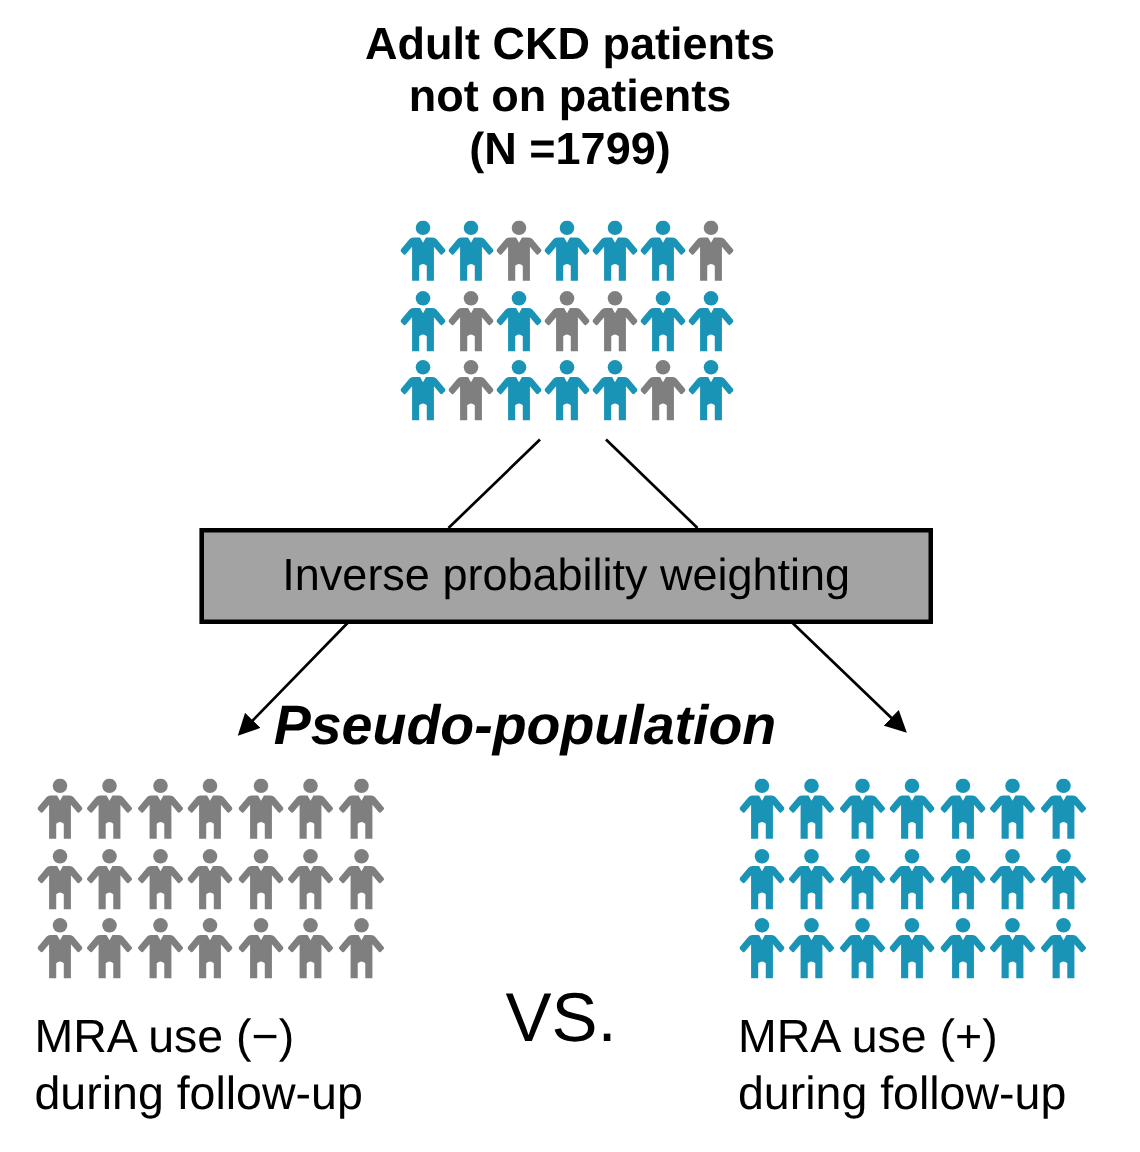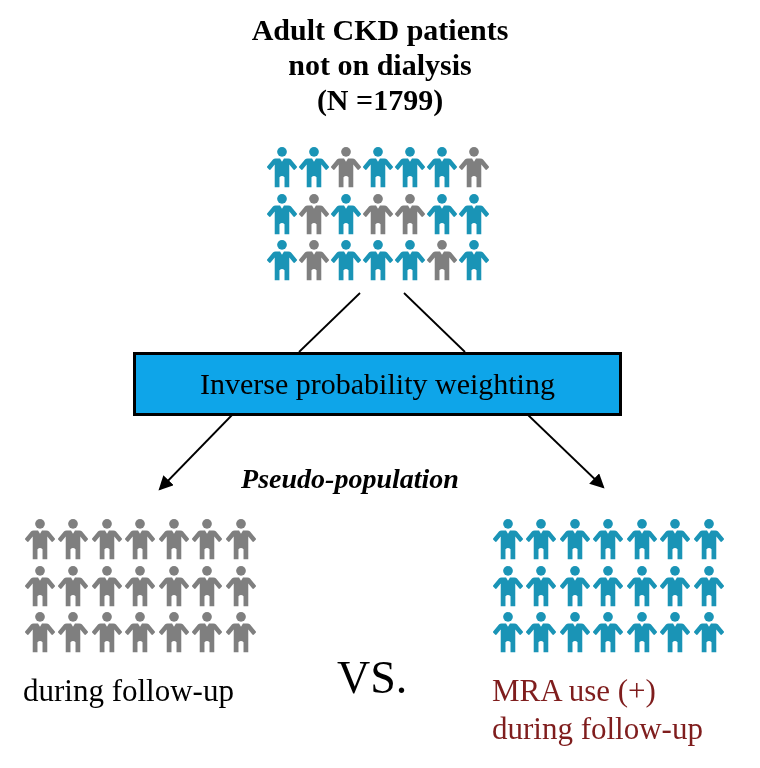--- a/index.html
+++ b/index.html
@@ -1,20 +1,20 @@
 <!DOCTYPE html>
 <html><head>
 <meta charset="utf-8">
 <style>
   html,body{margin:0;padding:0;background:#ffffff;}
   #canvas{
     position:relative;
     width:760px;height:768px;
     background:#ffffff;
-    font-family:Liberation Serif, serif;
+    font-family:Liberation Sans, sans-serif;
     overflow:hidden;
   }
   .abs{position:absolute;}
   
   #title{
     left:0;top:12px;width:760px;
     text-align:center;
     font-size:30px;font-weight:bold;line-height:35px;
     color:#000;
   }
@@ -27,48 +27,48 @@
   #top-grid{left:266px;top:147px;grid-template-columns:repeat(7,32px);grid-auto-rows:46.5px;}
   #left-grid{left:23px;top:519px;grid-template-columns:repeat(7,33.5px);grid-auto-rows:46.5px;}
   #right-grid{left:491px;top:519px;grid-template-columns:repeat(7,33.5px);grid-auto-rows:46.5px;}
   .person{display:block;}
   
   #connectors{left:0;top:0;width:760px;height:768px;pointer-events:none;}
   
   #ipw-box{
     left:133px;top:352px;width:483px;height:58px;
     border:3px solid #000;
-    background:#0ea5e9;
+    background:#a3a3a3;
     display:flex;align-items:center;justify-content:center;
     font-size:30px;color:#000;
   }
   
   #pseudo{
     left:0;top:463px;width:700px;
     text-align:center;
-    font-size:28px;font-weight:bold;font-style:italic;color:#000;
+    font-size:37px;font-weight:bold;font-style:italic;color:#000;
   }
   
   #vs{
     left:337px;top:604px;
     font-size:46px;color:#000;line-height:52px;margin-top:48px;
   }
   
   .group-label{font-size:31px;line-height:37.5px;color:#000;}
   #left-label{left:23px;top:672px;}
   #right-label{left:492px;top:672px;}
 </style>
 </head>
 <body>
 
 <div id="canvas">
 
   <div id="title" class="abs">
     <div>Adult CKD patients</div>
-    <div>not on dialysis</div>
+    <div>not on patients</div>
     <div>(N =1799)</div>
   </div>
 
   <div id="top-grid" class="abs icon-grid">
       <svg class="person" width="30" height="42" viewBox="0 0 32 45" fill="#1a94b6">
         <circle cx="16" cy="5.2" r="5.2"></circle>
         <path d="M9.2 12.2 L13.9 12.2 L16 15.9 L18.1 12.2 L22.8 12.2 Q24.7 12.2 25.7 13.4 L31.7 20.5 Q32.5 21.4 31.7 22.3 L29.9 24.1 Q29 25 28.2 24 L23.8 18.8 L23.8 43 L18.7 43 L18.7 32.3 Q16 29.9 13.3 32.3 L13.3 43 L8.2 43 L8.2 18.8 L3.8 24 Q3 25 2.1 24.1 L0.3 22.3 Q-0.5 21.4 0.3 20.5 L6.3 13.4 Q7.3 12.2 9.2 12.2 Z"></path>
       </svg>
       <svg class="person" width="30" height="42" viewBox="0 0 32 45" fill="#1a94b6">
         <circle cx="16" cy="5.2" r="5.2"></circle>
@@ -342,20 +342,21 @@
         <circle cx="16" cy="5.2" r="5.2"></circle>
         <path d="M9.2 12.2 L13.9 12.2 L16 15.9 L18.1 12.2 L22.8 12.2 Q24.7 12.2 25.7 13.4 L31.7 20.5 Q32.5 21.4 31.7 22.3 L29.9 24.1 Q29 25 28.2 24 L23.8 18.8 L23.8 43 L18.7 43 L18.7 32.3 Q16 29.9 13.3 32.3 L13.3 43 L8.2 43 L8.2 18.8 L3.8 24 Q3 25 2.1 24.1 L0.3 22.3 Q-0.5 21.4 0.3 20.5 L6.3 13.4 Q7.3 12.2 9.2 12.2 Z"></path>
       </svg>
       <svg class="person" width="30" height="42" viewBox="0 0 32 45" fill="#1a94b6">
         <circle cx="16" cy="5.2" r="5.2"></circle>
         <path d="M9.2 12.2 L13.9 12.2 L16 15.9 L18.1 12.2 L22.8 12.2 Q24.7 12.2 25.7 13.4 L31.7 20.5 Q32.5 21.4 31.7 22.3 L29.9 24.1 Q29 25 28.2 24 L23.8 18.8 L23.8 43 L18.7 43 L18.7 32.3 Q16 29.9 13.3 32.3 L13.3 43 L8.2 43 L8.2 18.8 L3.8 24 Q3 25 2.1 24.1 L0.3 22.3 Q-0.5 21.4 0.3 20.5 L6.3 13.4 Q7.3 12.2 9.2 12.2 Z"></path>
       </svg>
     </div>
 
   <div id="left-label" class="abs group-label">
+    <div>MRA use (−)</div>
     <div>during follow-up</div>
   </div>
-  <div id="right-label" class="abs group-label" style="color: #7f1d1d;">
+  <div id="right-label" class="abs group-label" style="color: #000000;">
     <div>MRA use (+)</div>
     <div>during follow-up</div>
   </div>
 
 </div>
 
 </body></html>

